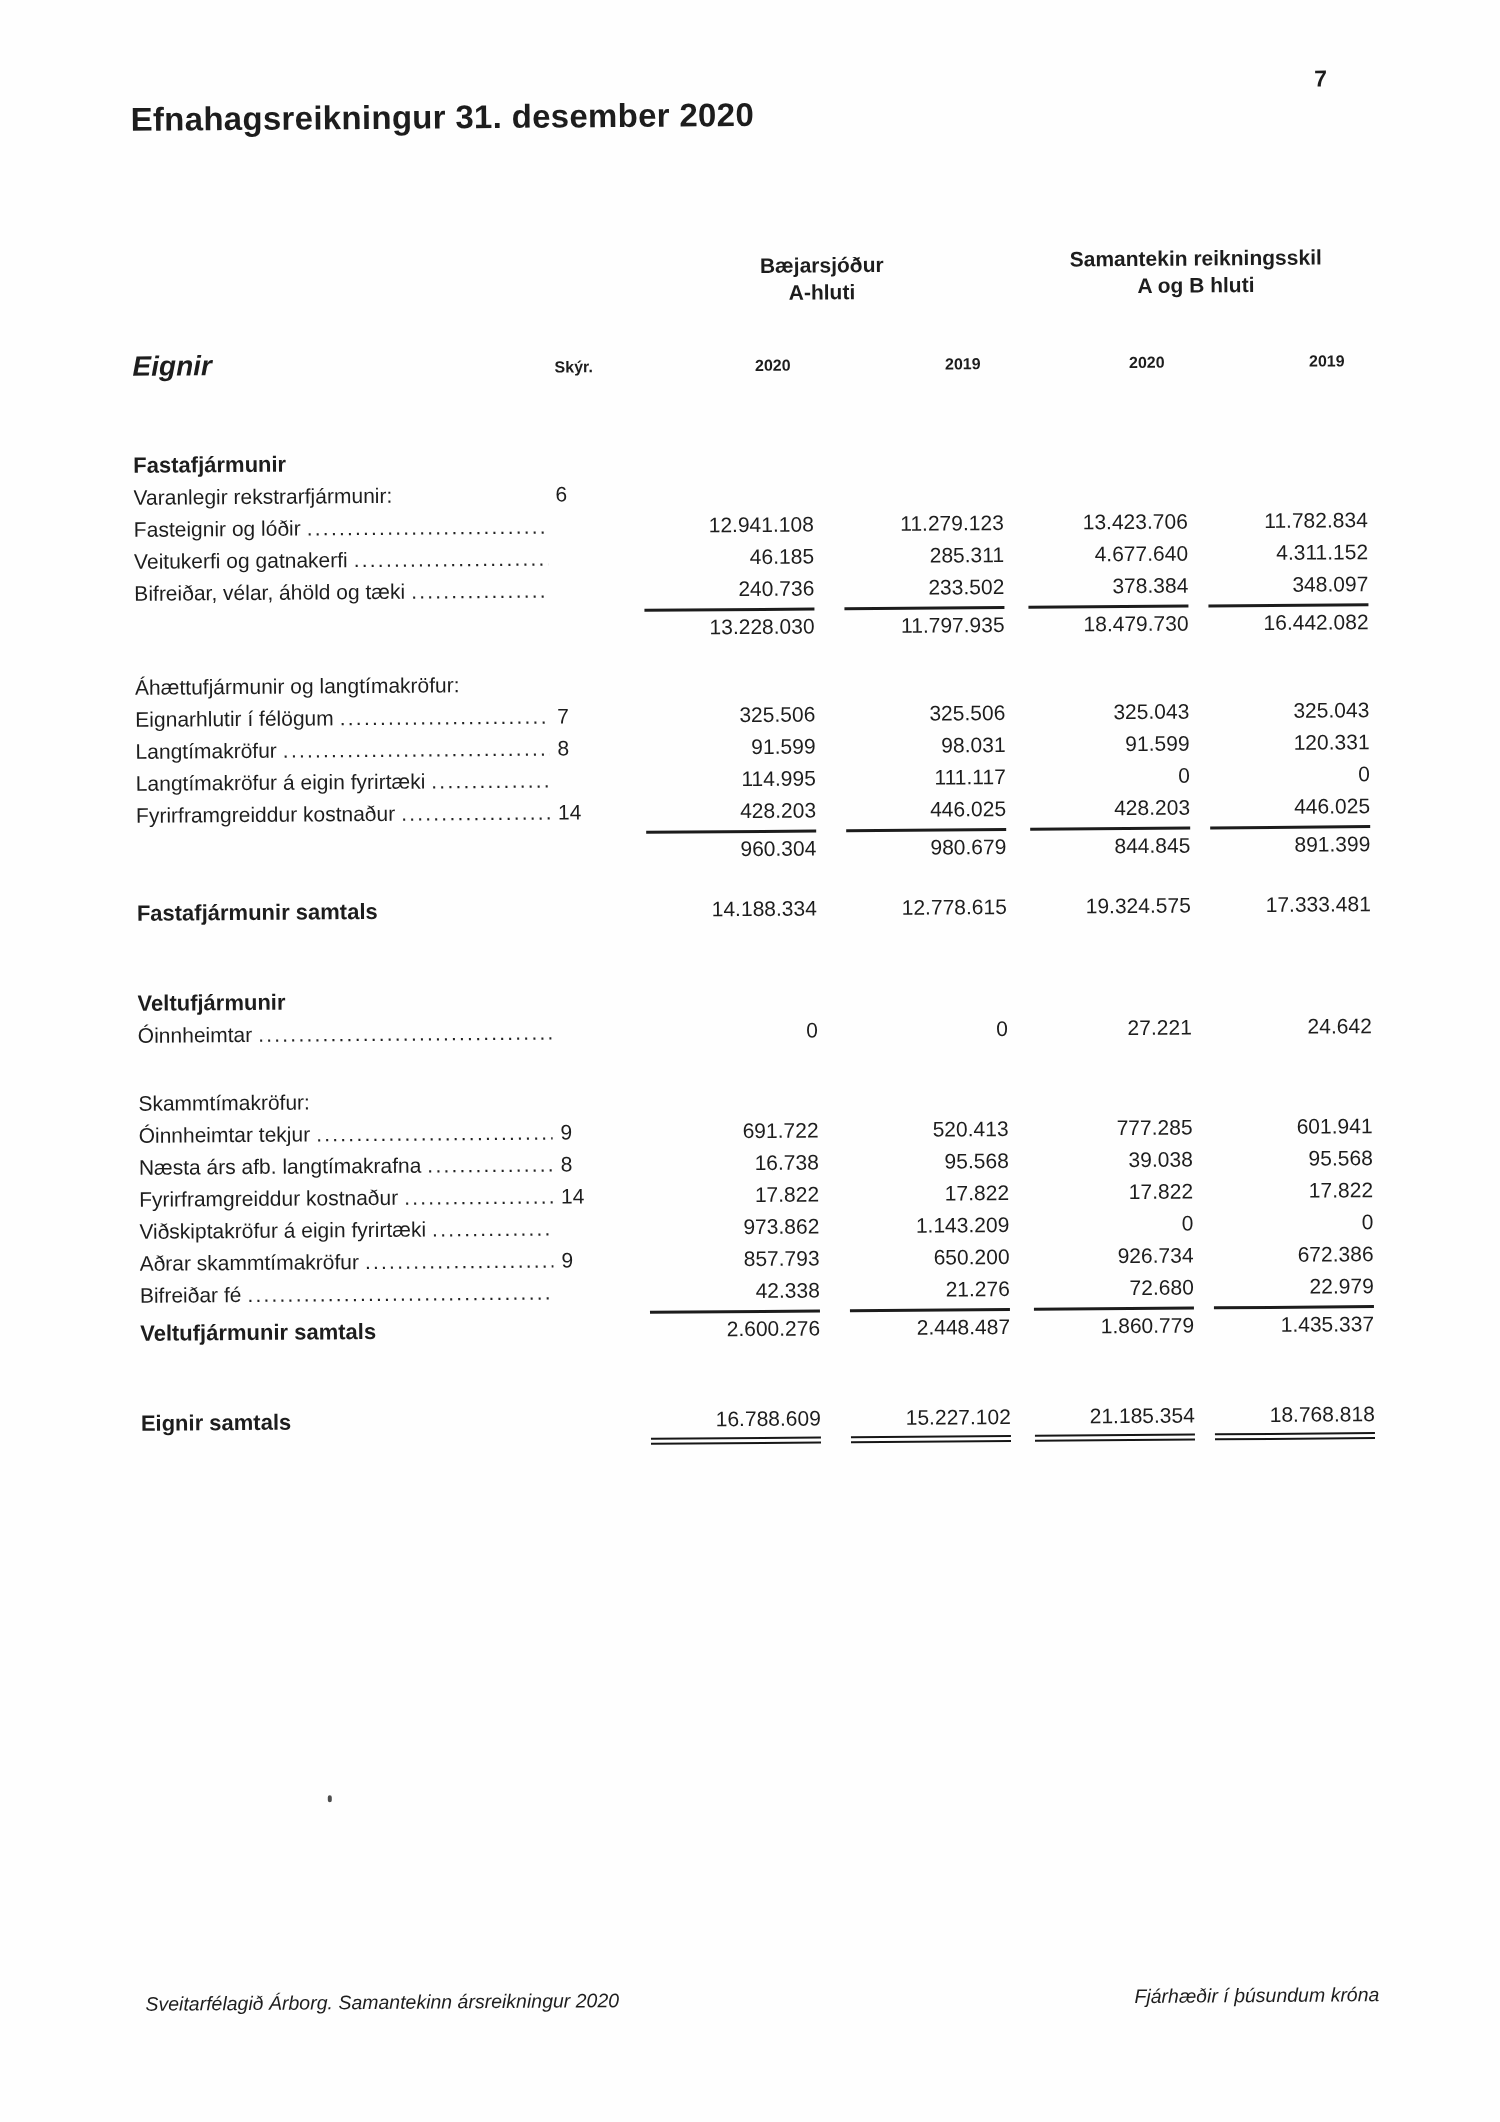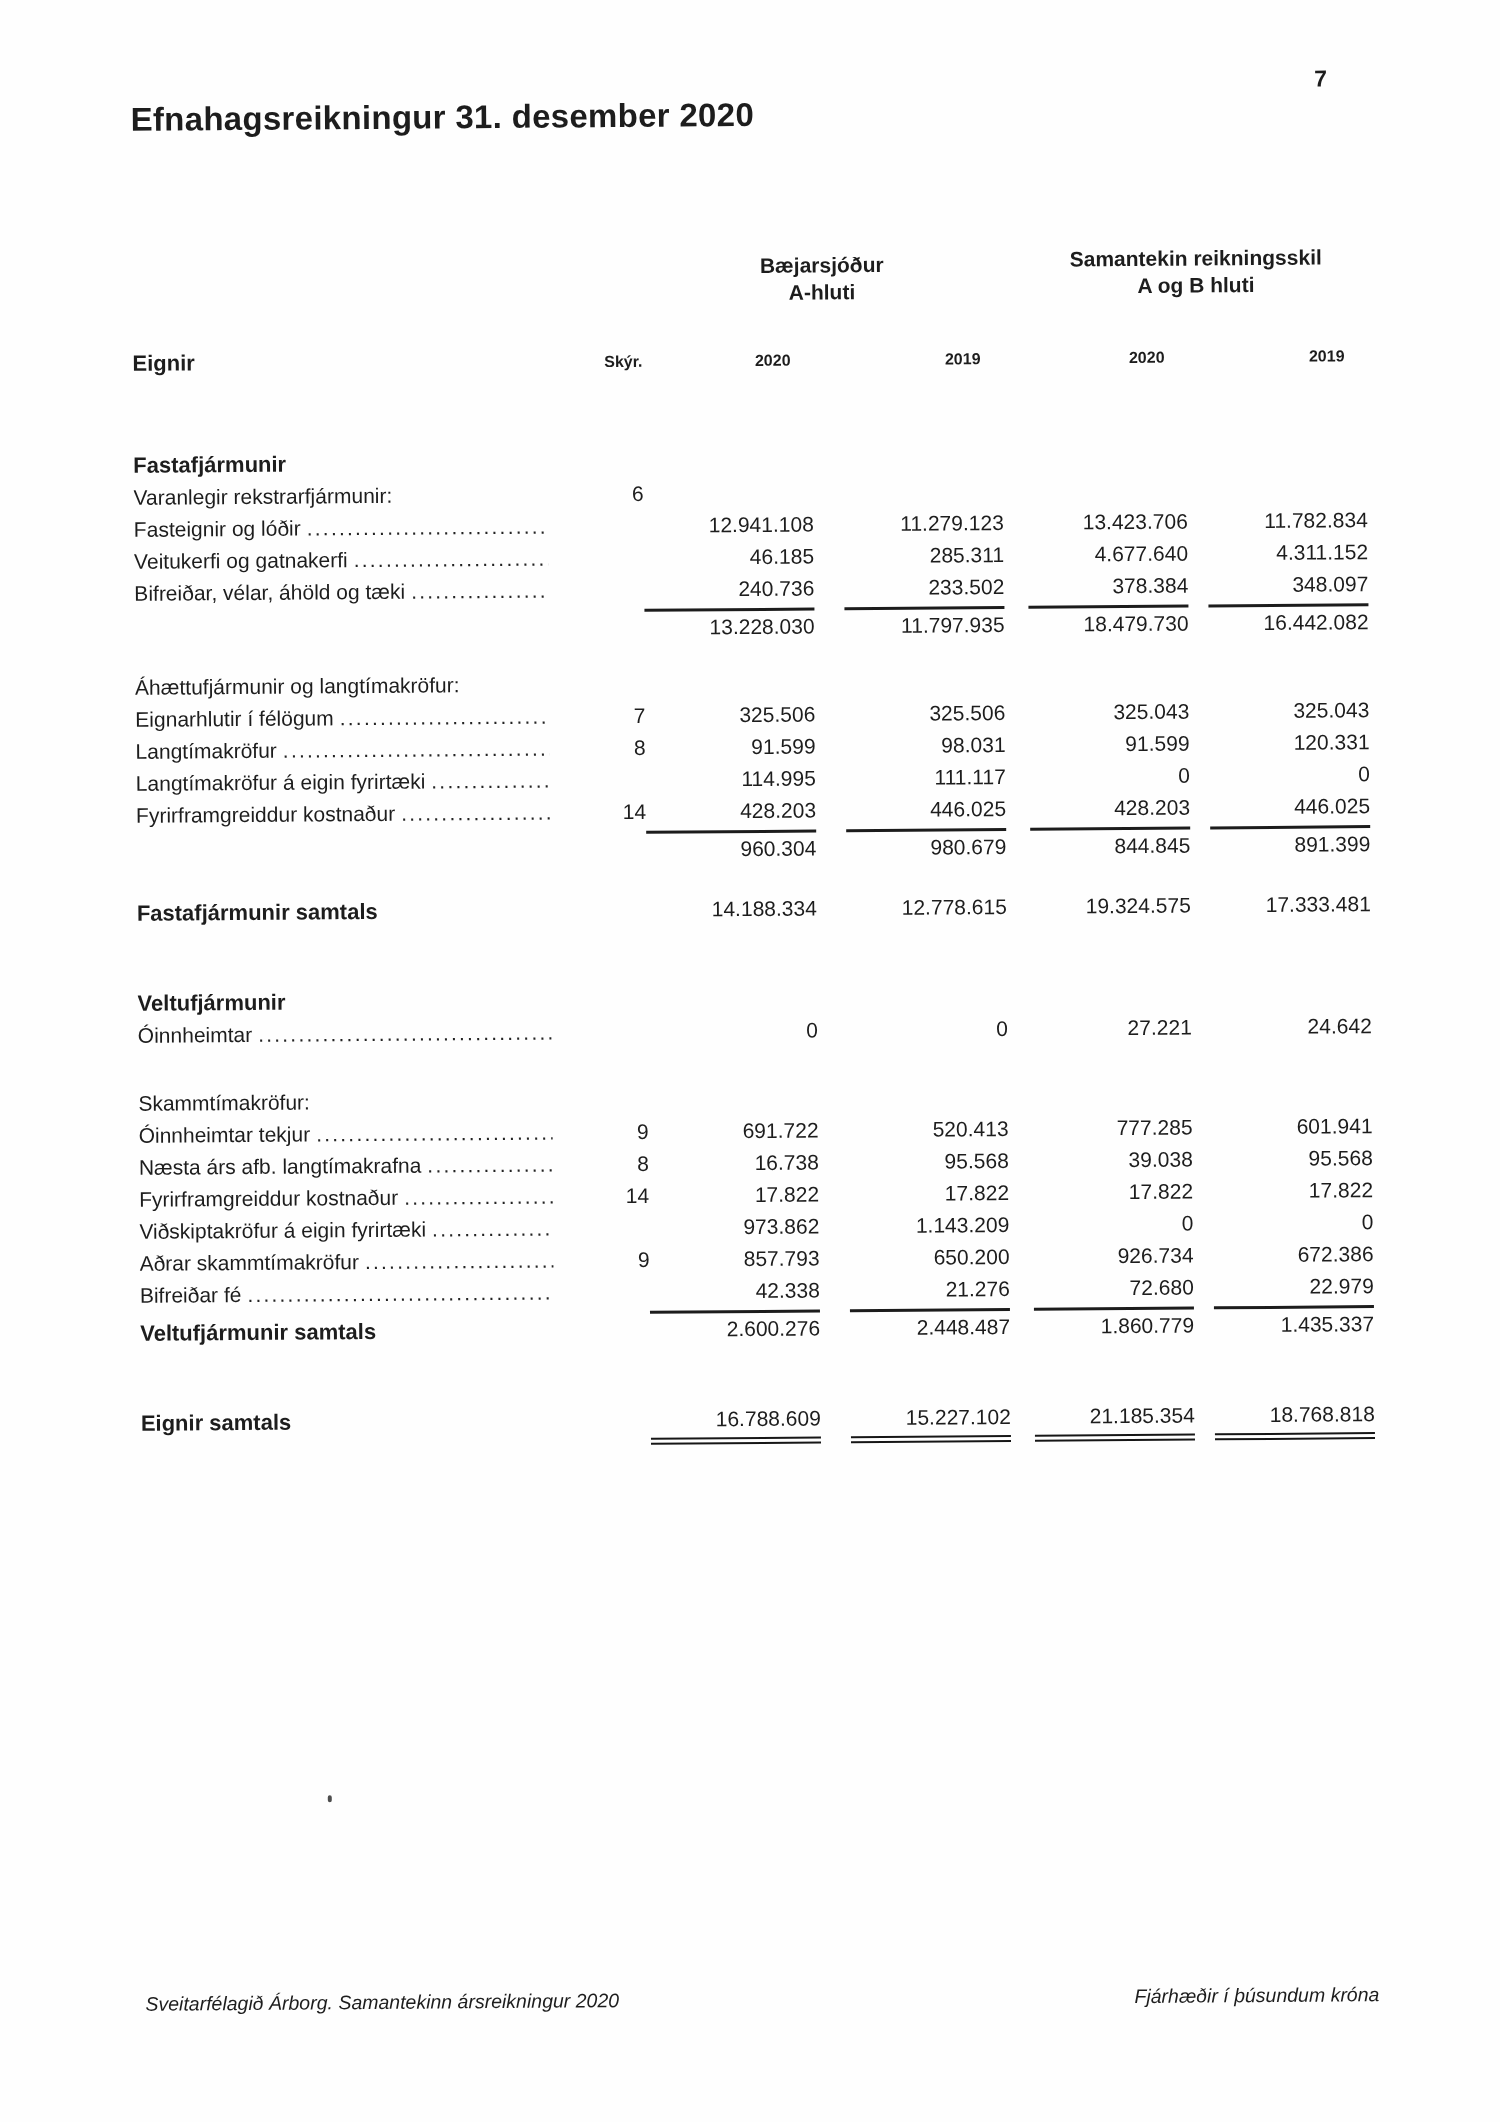--- a/index.html
+++ b/index.html
@@ -8,26 +8,26 @@
     font-family:"Liberation Sans",sans-serif;color:#1d1d1d;overflow:hidden;
     margin:0 auto;
   }
   .content{position:absolute;inset:0;transform:rotate(-0.45deg);transform-origin:750px 1060px;}
   .pageno{position:absolute;top:70px;left:1322px;font-size:23px;font-weight:bold;}
   .title{position:absolute;top:96px;left:138px;font-size:33px;font-weight:bold;letter-spacing:.3px;white-space:nowrap;}
   .grp{position:absolute;text-align:center;font-weight:bold;font-size:21px;line-height:27px;}
   .grp1{top:252px;left:648px;width:360px;}
   .grp2{top:248px;left:1032px;width:340px;}
   .hdr-row{position:absolute;top:346px;left:138px;width:1234px;display:flex;align-items:baseline;}
-  .eignir{font-size:22px;font-weight:bold;}
+  .eignir{font-size:28px;font-weight:bold;font-style:italic;}
   .sheet{position:absolute;top:448px;left:138px;width:1234px;}
   .row{display:flex;align-items:baseline;height:32px;font-size:21px;line-height:26px;}
   .c{box-sizing:border-box;}
   .lab{width:422px;display:flex;align-items:baseline;overflow:hidden;}
-  .sk{width:88px;text-align:right;}
+  .sk{width:88px;text-align:left;}
   .v1{width:170px;text-align:right;}
   .v2{width:160px;margin-left:30px;text-align:right;}
   .v3{width:160px;margin-left:24px;text-align:right;}
   .v4{width:160px;margin-left:20px;text-align:right;}
   .yr{font-weight:bold;padding-right:22px;}
   .dots{flex:1;overflow:hidden;white-space:nowrap;letter-spacing:2.2px;margin:0 8px 0 6px;color:#232323;}
   .b{font-weight:bold;}
   .sec{font-weight:bold;font-size:22px;}
   .rt{border-top:3px solid #1c1c1c;padding-top:3px;}
   .dbl{border-bottom:7px double #161616;padding-bottom:5px;}

